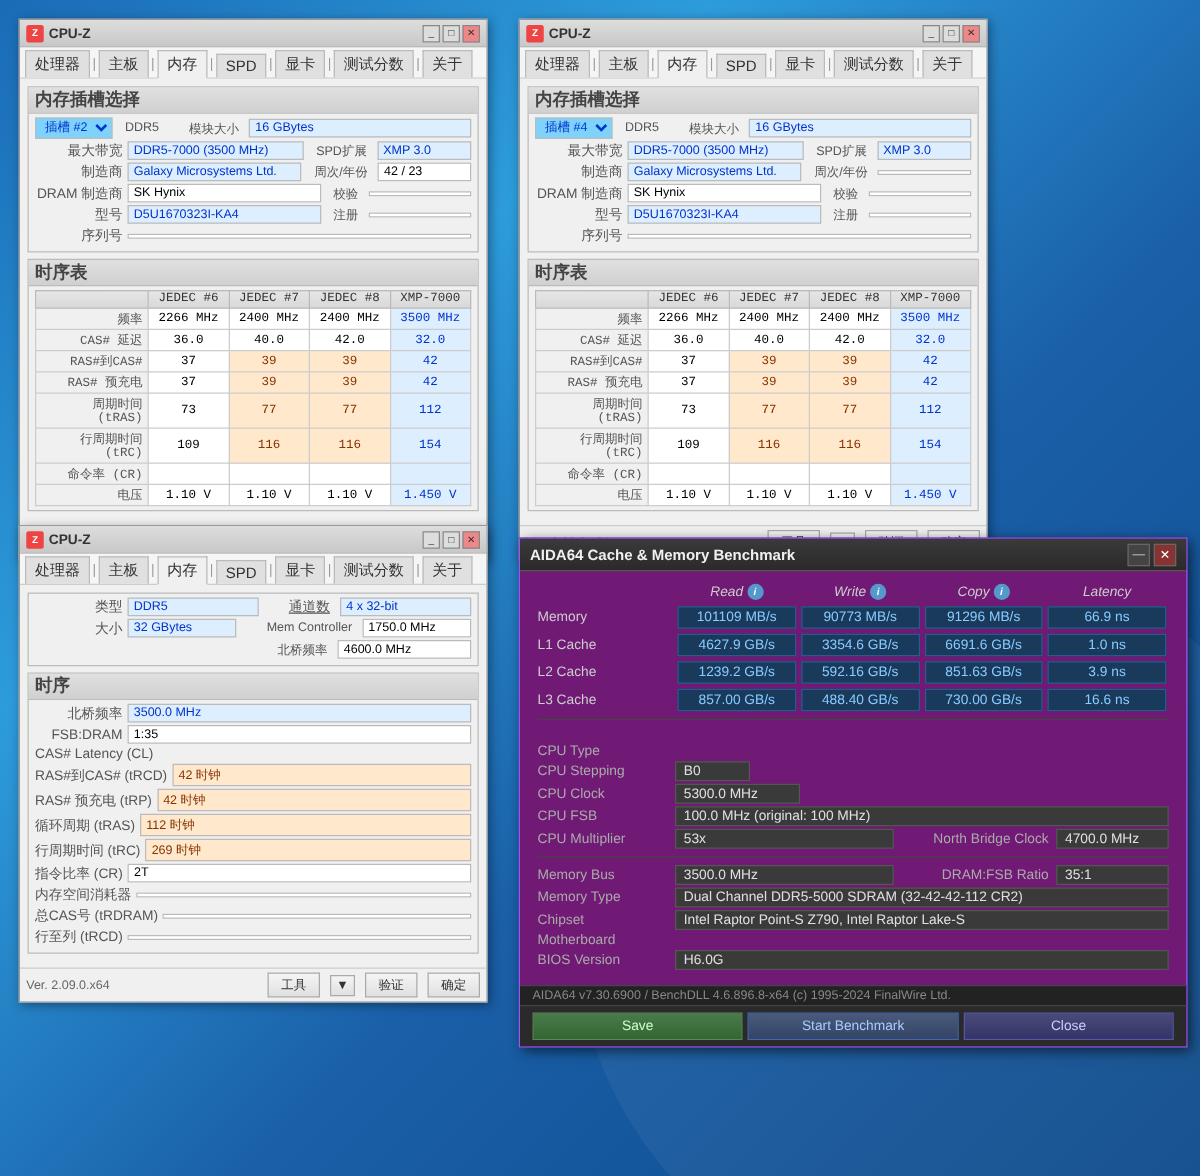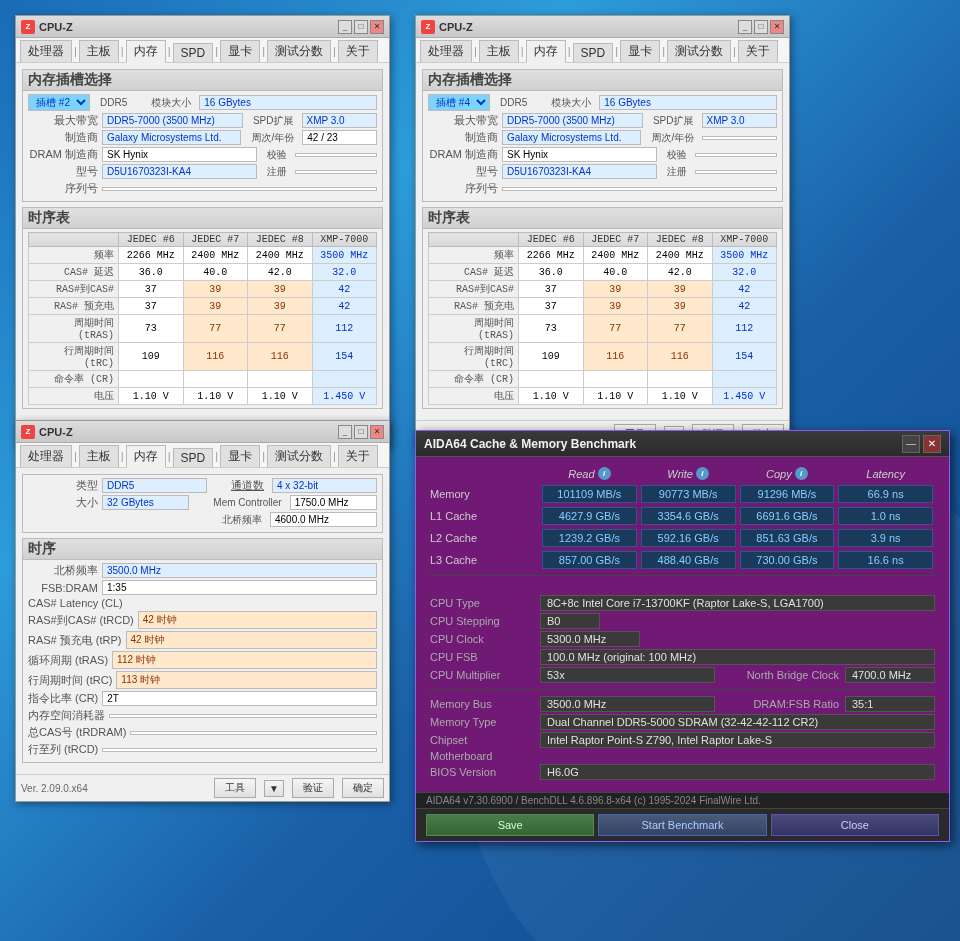--- a/index.html
+++ b/index.html
@@ -874,21 +874,21 @@
         <div class="field-row">
           <span class="field-label">RAS# 预充电 (tRP)</span>
           <span class="field-value" style="width:90px;background:#ffe8cc;color:#883300;">42 时钟</span>
         </div>
         <div class="field-row">
           <span class="field-label">循环周期 (tRAS)</span>
           <span class="field-value" style="width:90px;background:#ffe8cc;color:#883300;">112 时钟</span>
         </div>
         <div class="field-row">
           <span class="field-label">行周期时间 (tRC)</span>
-          <span class="field-value" style="width:90px;background:#ffe8cc;color:#883300;">113 时钟</span>
+          <span class="field-value" style="width:90px;background:#ffe8cc;color:#883300;">269 时钟</span>
         </div>
         <div class="field-row">
           <span class="field-label">指令比率 (CR)</span>
           <span class="field-value" style="width:50px;">2T</span>
         </div>
         <div class="field-row">
           <span class="field-label">内存空间消耗器</span>
           <span class="field-value" style="width:120px;"></span>
         </div>
         <div class="field-row">
@@ -1002,21 +1002,20 @@
       <div class="bench-cell">
         <div class="bench-latency-box">16.6 ns</div>
       </div>
     </div>
 
     <hr class="aida-divider">
 
     <div class="info-section">
       <div class="info-row">
         <span class="info-label">CPU Type</span>
-        <span class="info-value">8C+8c Intel Core i7-13700KF  (Raptor Lake-S, LGA1700)</span>
       </div>
       <div class="info-row">
         <span class="info-label">CPU Stepping</span>
         <span class="info-value" style="width:60px;flex:none;">B0</span>
       </div>
       <div class="info-row">
         <span class="info-label">CPU Clock</span>
         <span class="info-value" style="width:100px;flex:none;">5300.0 MHz</span>
       </div>
       <div class="info-row">

